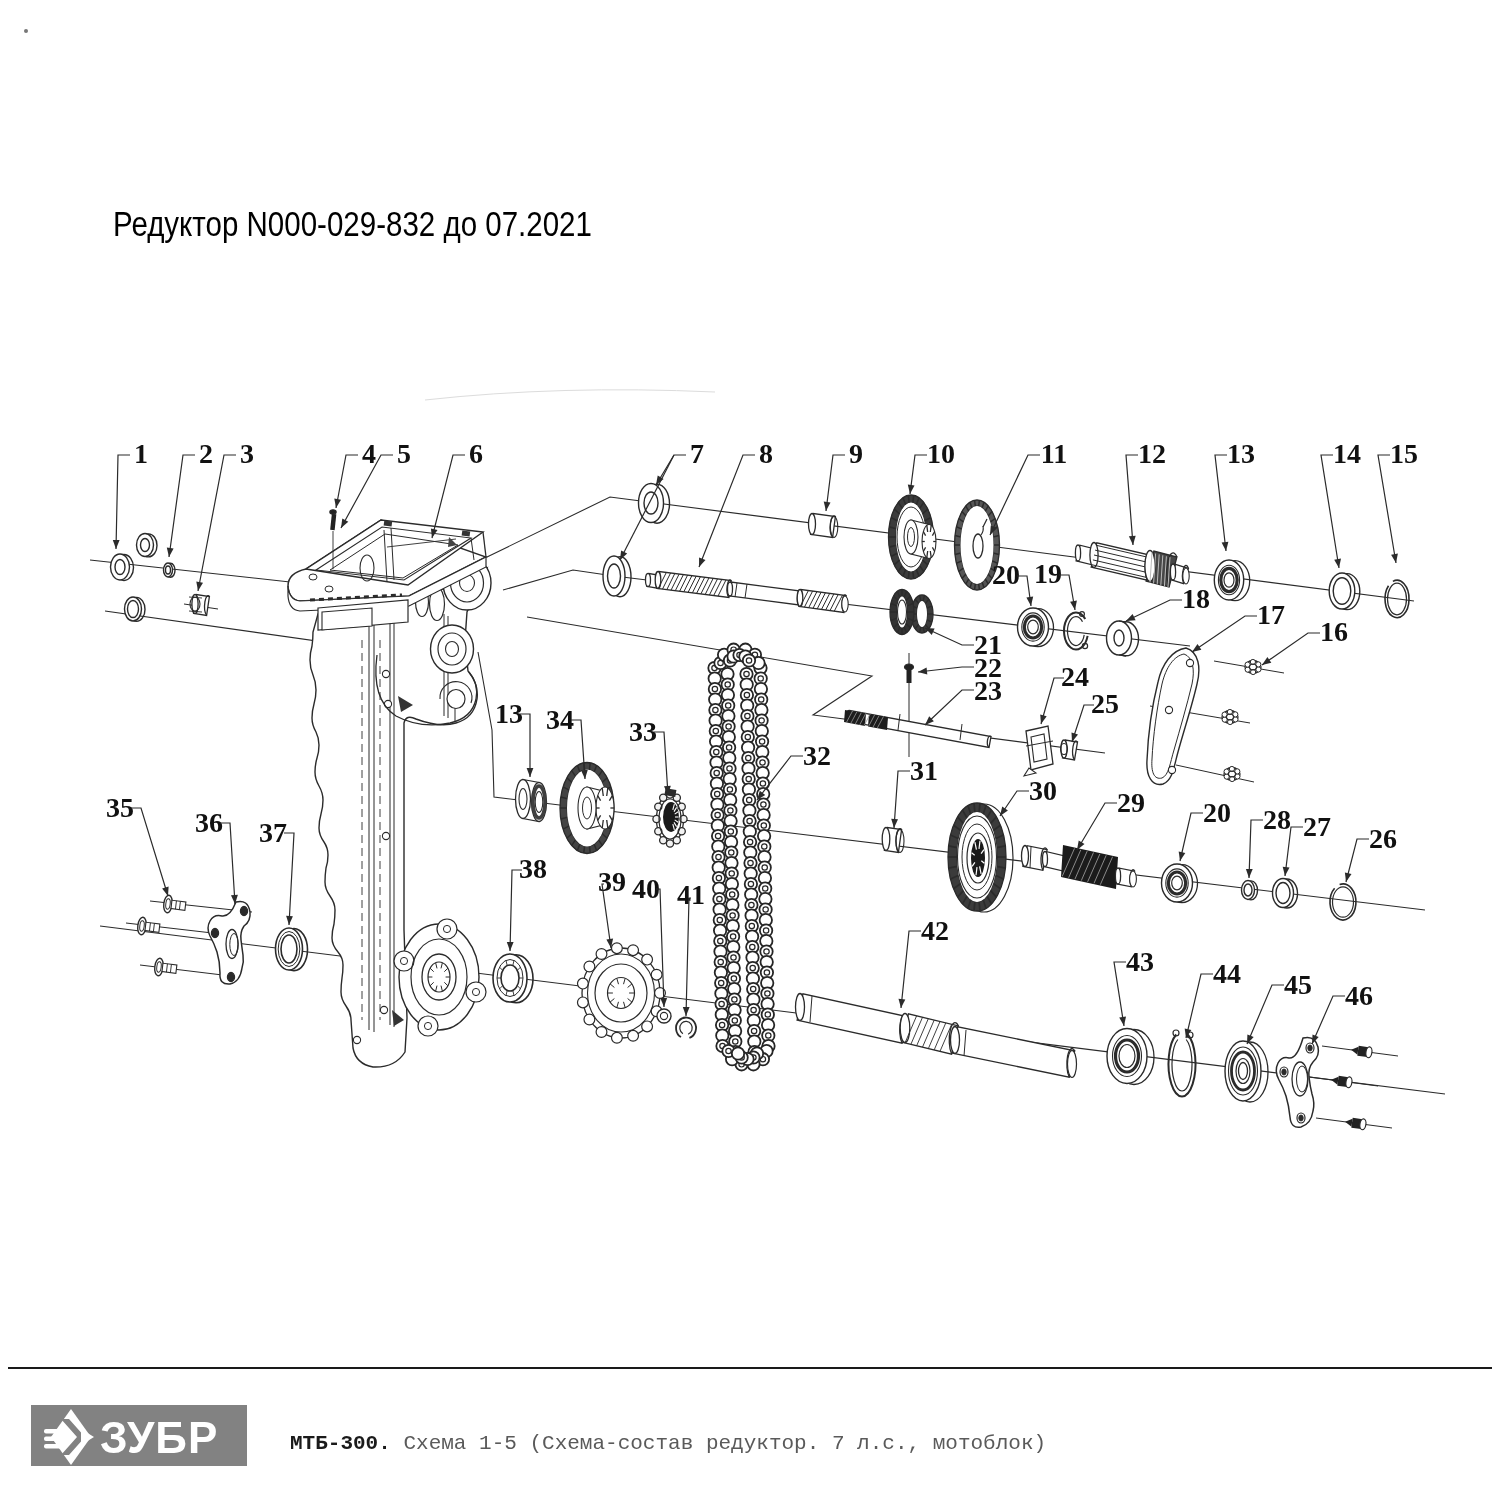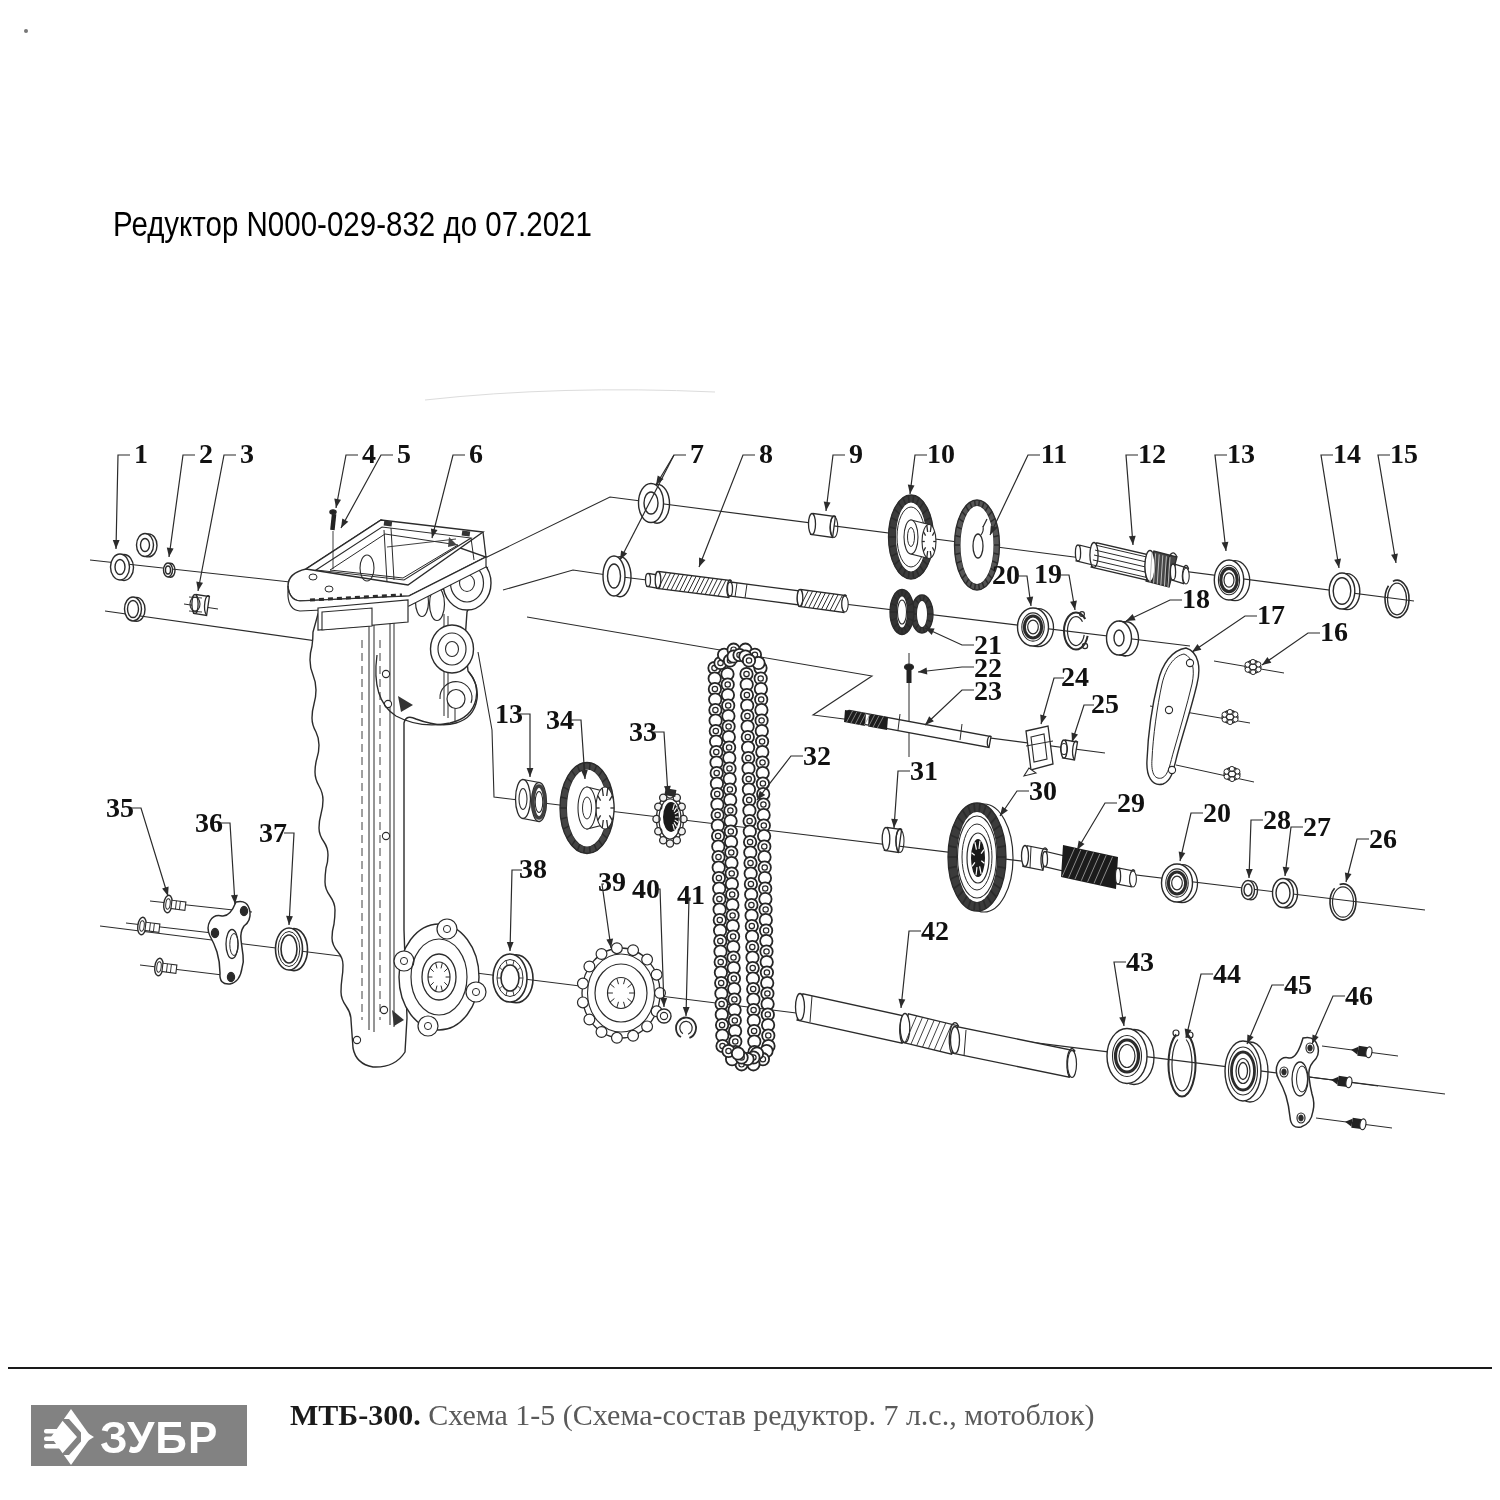--- a/index.html
+++ b/index.html
@@ -1093,15 +1093,15 @@
   <rect x="13" y="24" width="23" height="4.6" rx="2"></rect>
   <rect x="13" y="31.5" width="23" height="4.6" rx="2"></rect>
   <rect x="13" y="39" width="23" height="4.6" rx="2"></rect>
  </g>
  <g fill="#828282">
   <path d="M30 14 L46 32 L30 50 L38 50 L54 32 L38 14 Z"></path>
  </g>
  <polygon points="50,24 63,32 50,40" fill="white"></polygon>
  <text x="69" y="48" font-family="Liberation Sans" font-size="44" font-weight="bold" fill="white" letter-spacing="1">ЗУБР</text>
 </svg>
-<div style="position:absolute;left:290px;top:1398px;font-family:Liberation Serif, serif;font-size:30px;color:#5a5a5a;white-space:nowrap;">
+<div style="position:absolute;left:290px;top:1432px;font-family:Liberation Mono, monospace;font-size:21px;color:#5a5a5a;white-space:nowrap;">
 <span style="color:#1a1a1a;font-weight:bold;">МТБ-300.</span> Схема 1-5 (Схема-состав редуктор. 7 л.с., мотоблок)</div>
 
 </div>
 </body></html>

